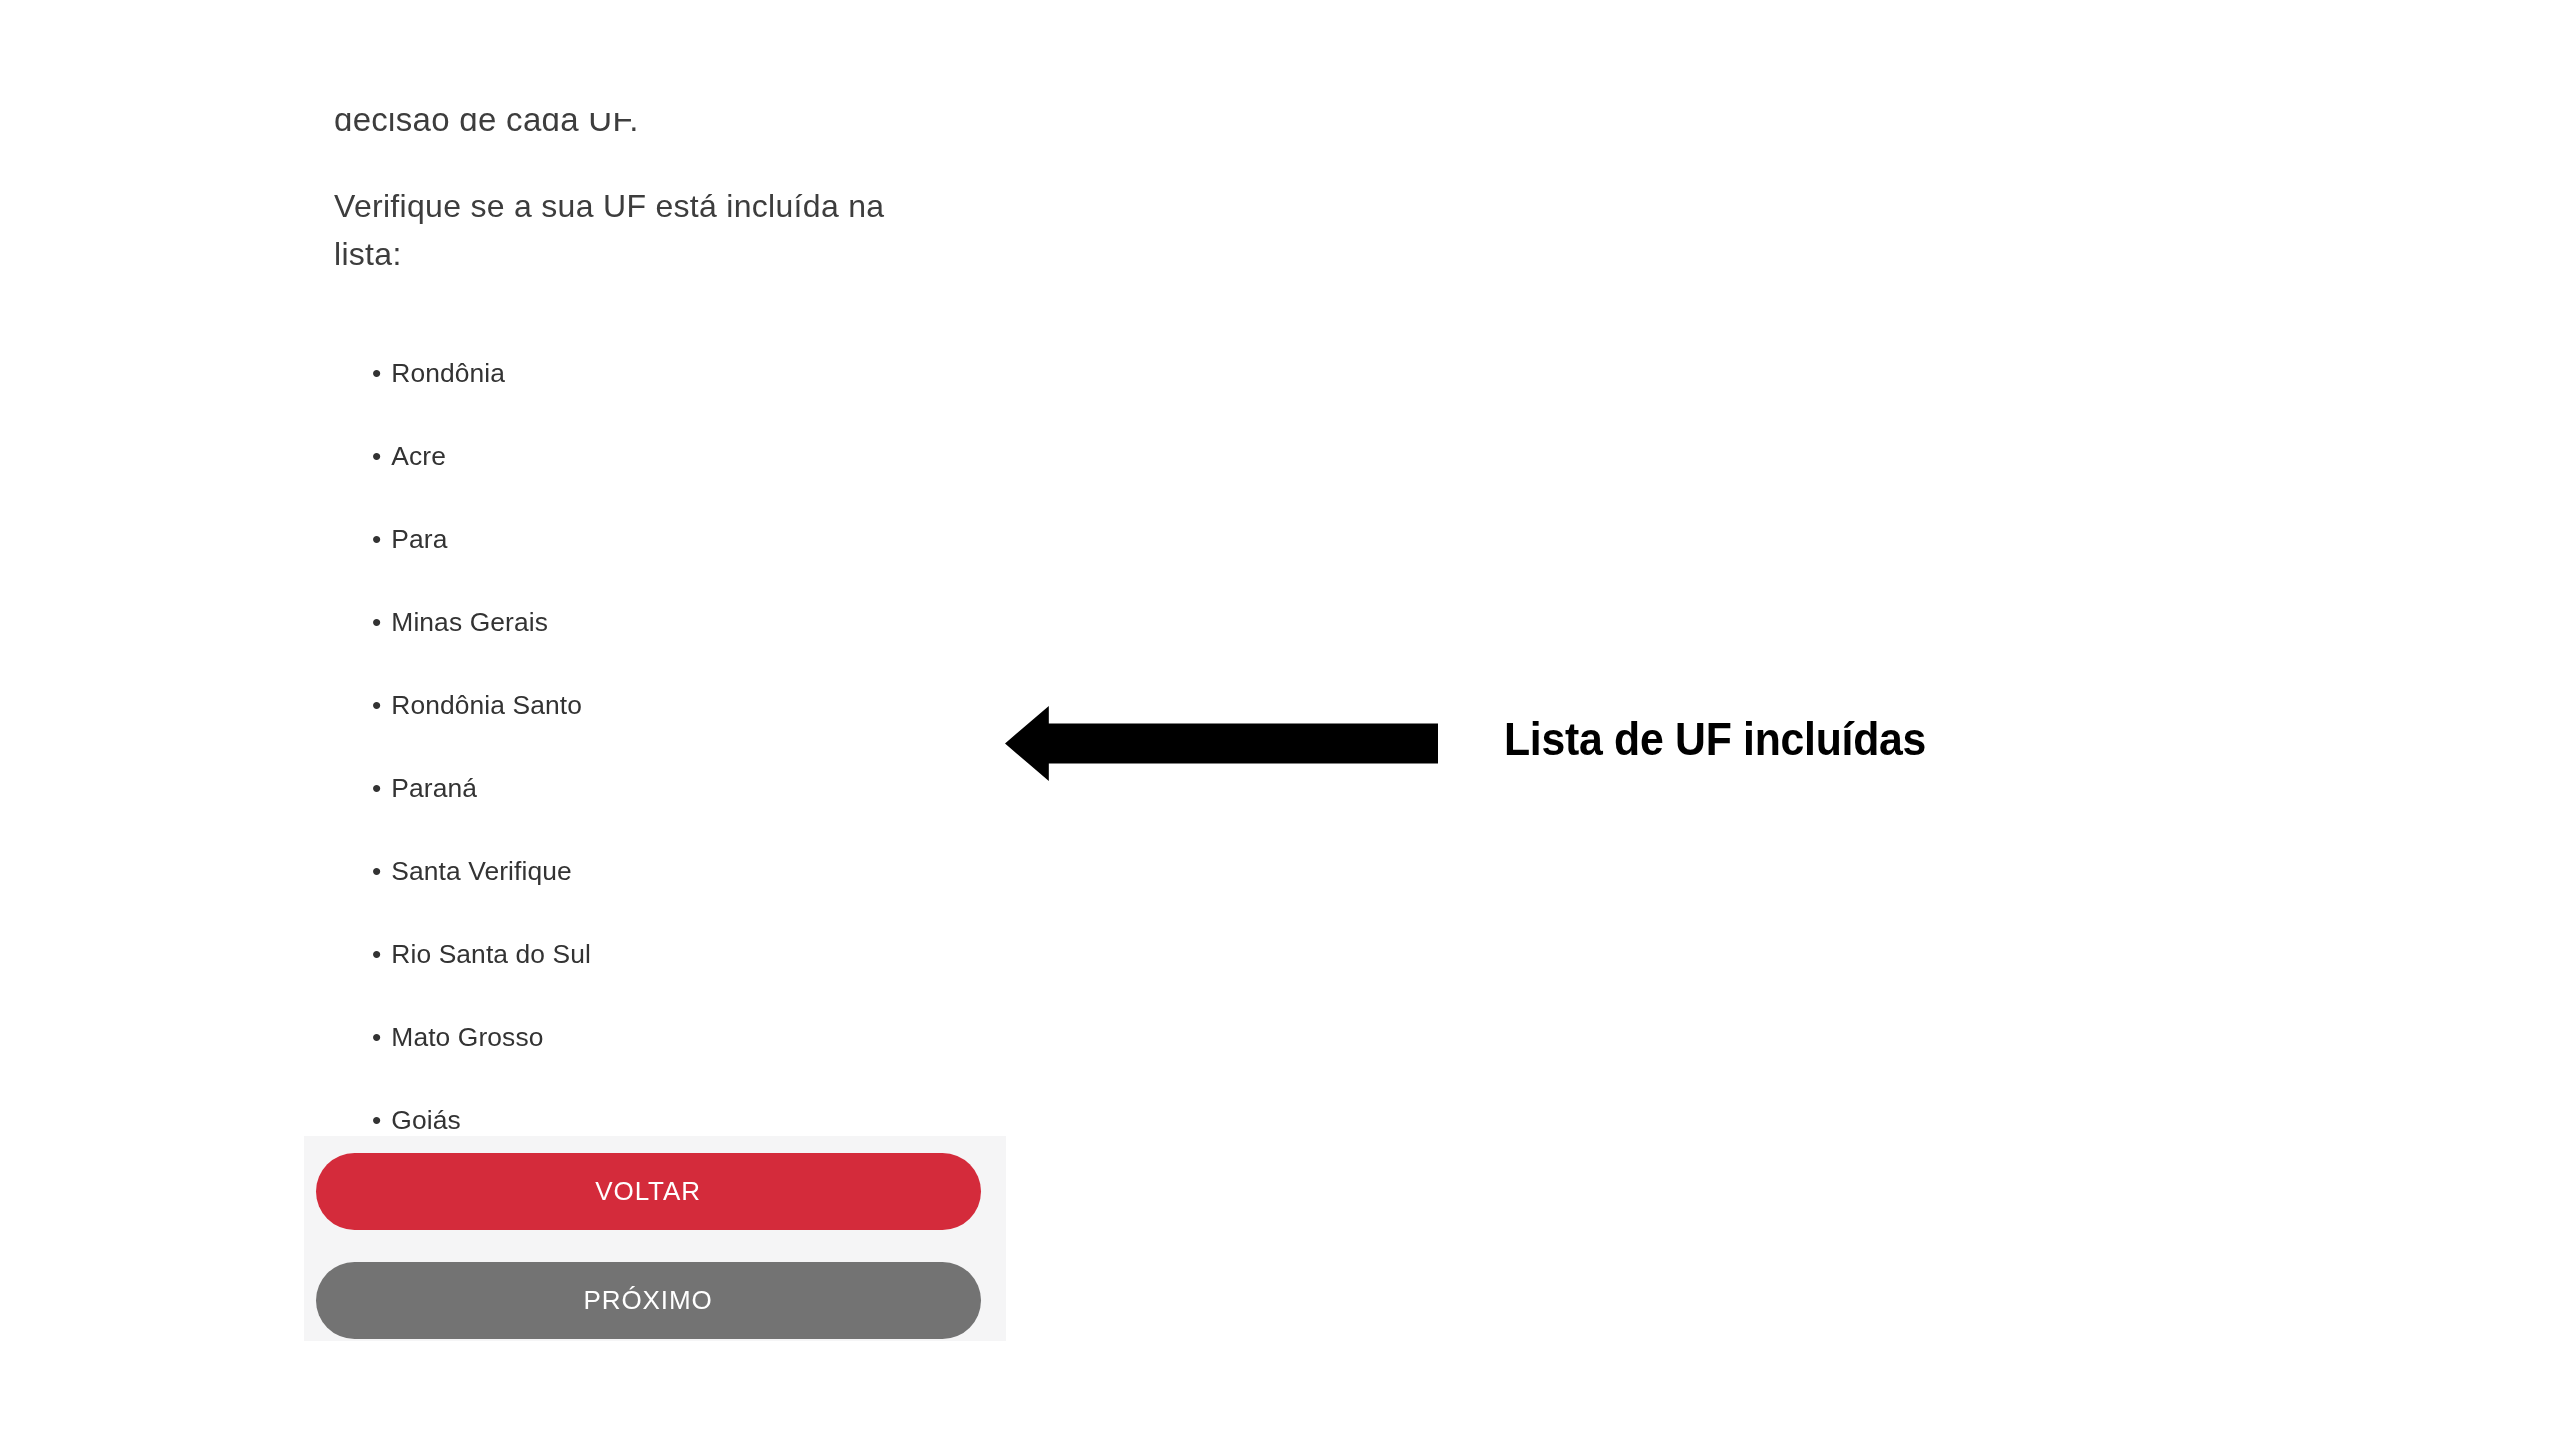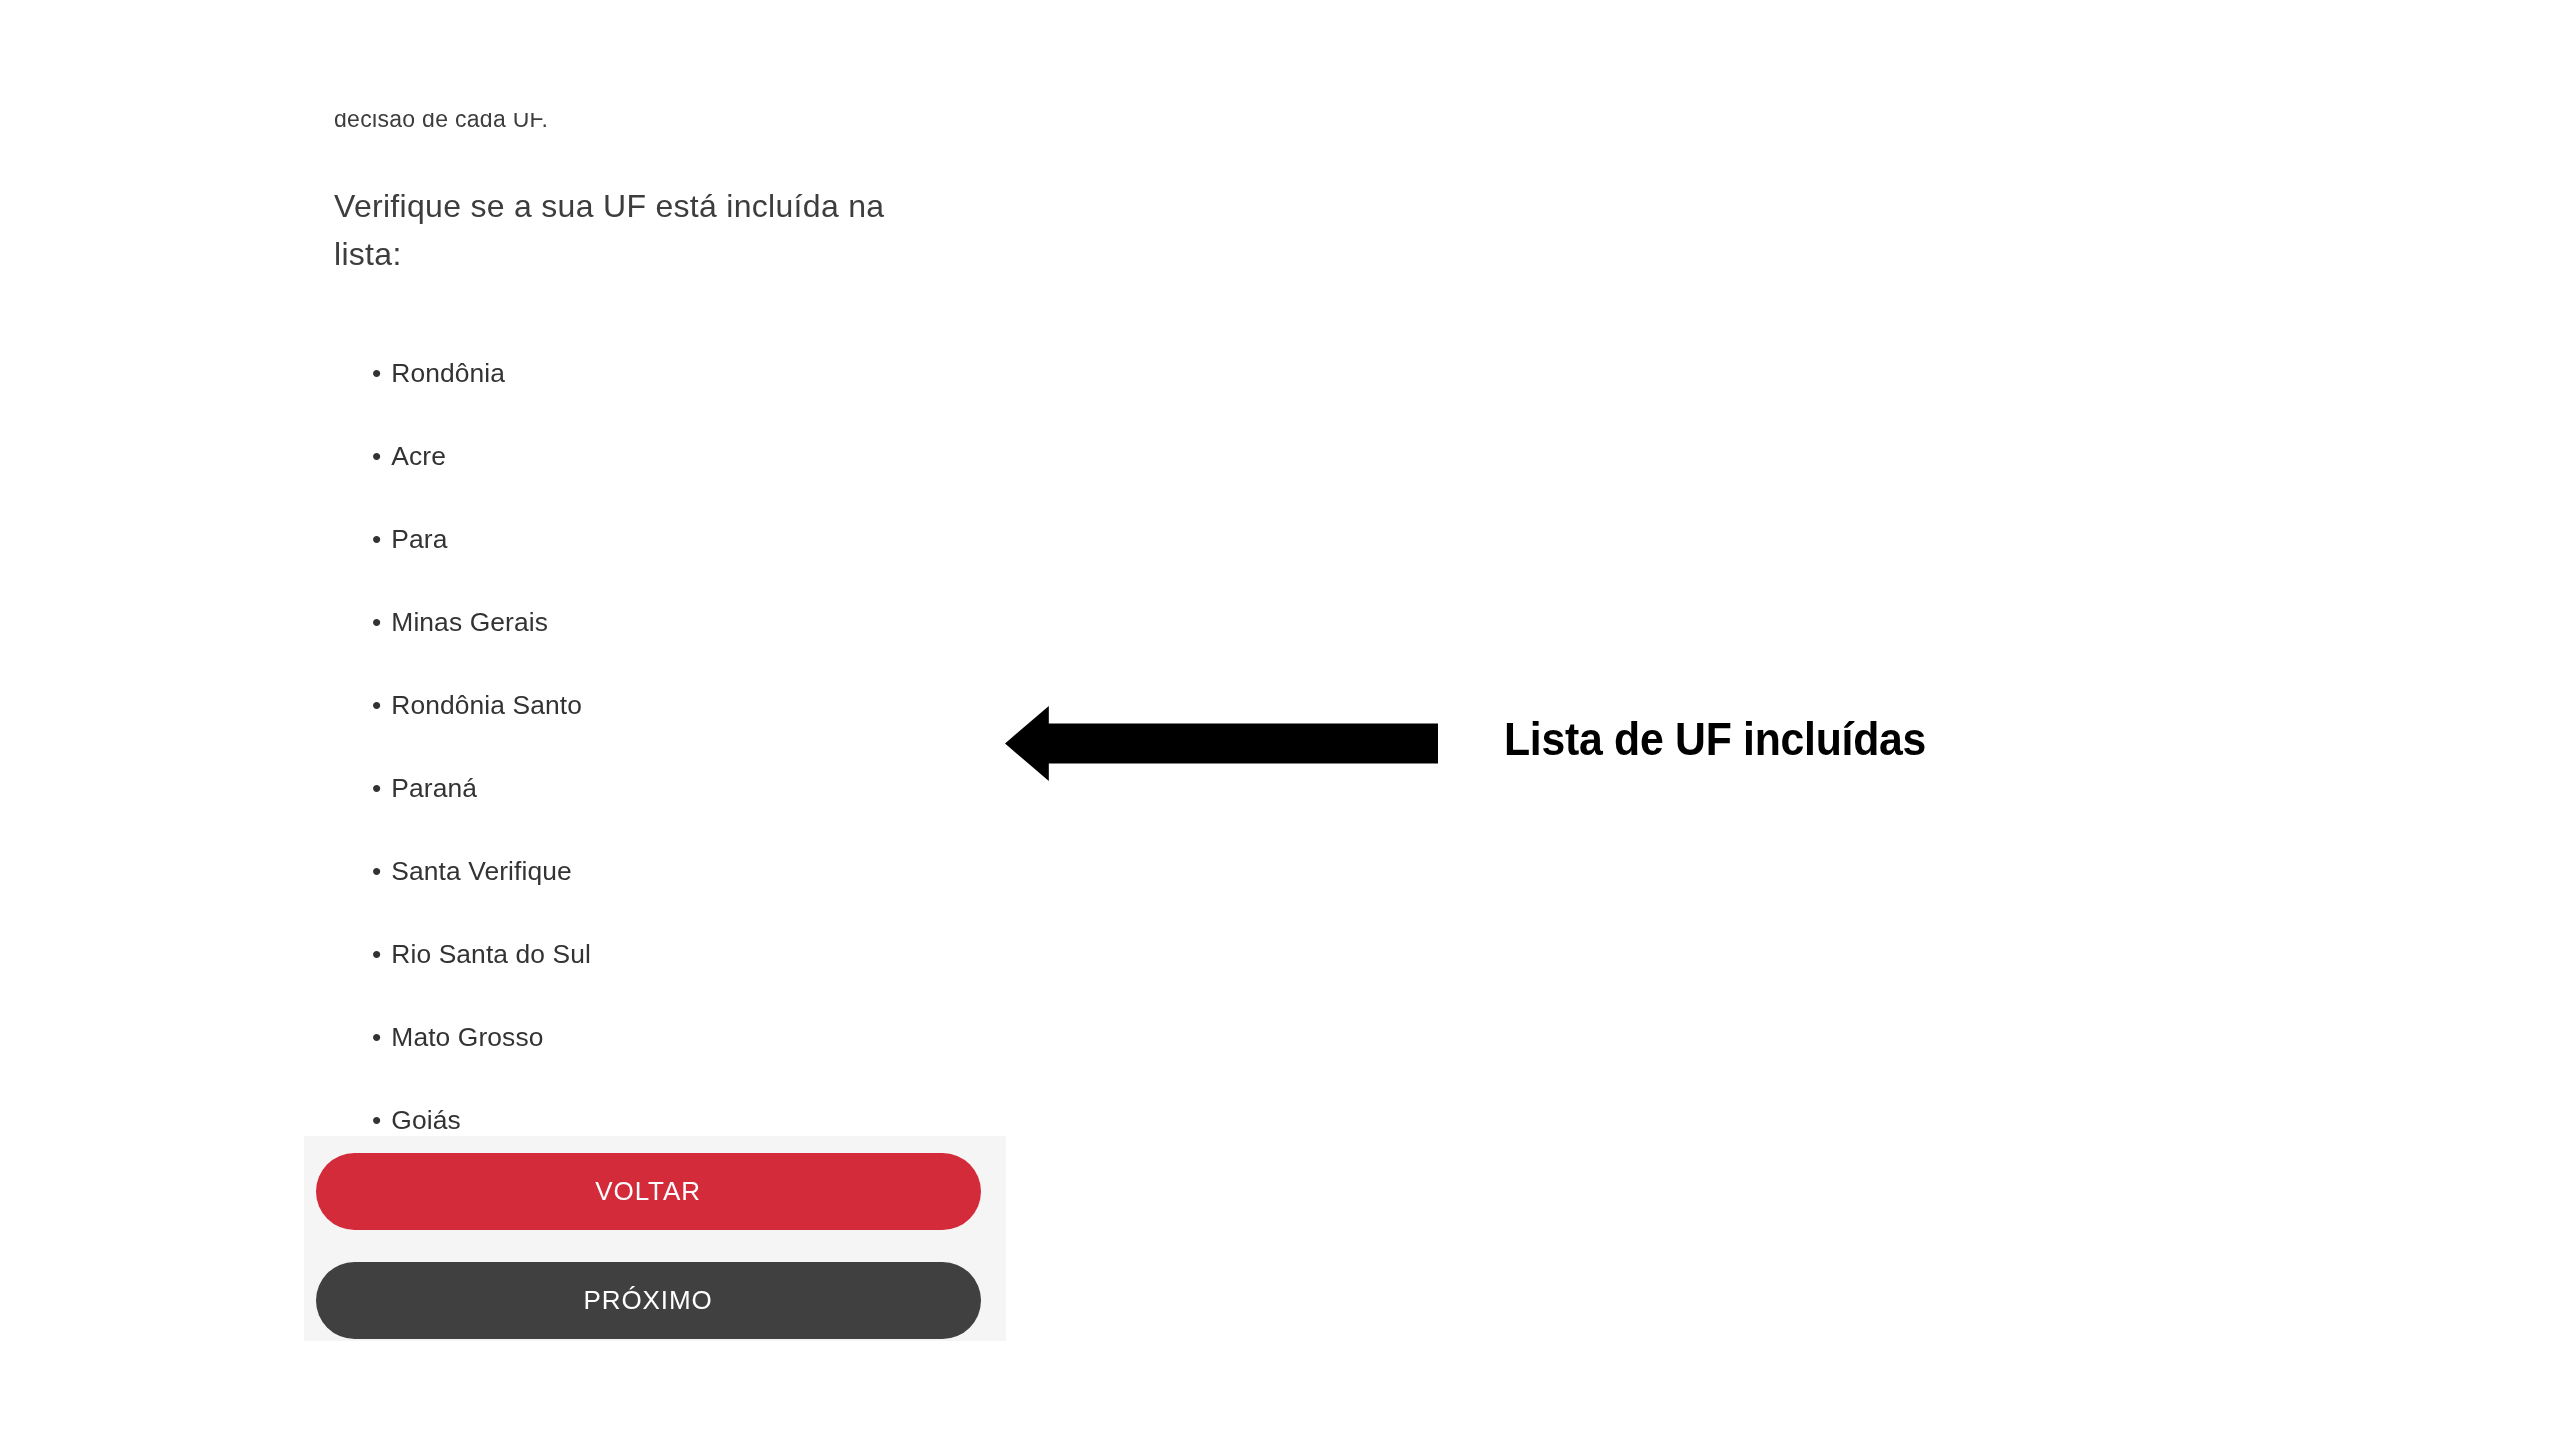--- a/index.html
+++ b/index.html
@@ -34,21 +34,21 @@
     top: 113px;
     width: 644px;
     height: 30px;
     overflow: hidden;
   }
   .clip-line {
     position: absolute;
     left: 0;
     top: -12.2px;
     margin: 0;
-    font-size: 23px;
+    font-size: 33px;
     line-height: 37px;
     color: #3d3d3d;
     letter-spacing: 0.3px;
     white-space: nowrap;
   }
 
   .lead {
     position: absolute;
     left: 334px;
     top: 182px;
@@ -109,21 +109,21 @@
     color: #ffffff;
     font-family: "Liberation Sans", sans-serif;
     font-size: 26px;
     letter-spacing: 0.9px;
     text-align: center;
     line-height: 77px;
     padding: 0;
     cursor: pointer;
   }
   .btn-back { background: #d42b3b; }
-  .btn-next { background: #404040; margin-bottom: 0; margin-top: 32px; }
+  .btn-next { background: #737373; margin-bottom: 0; margin-top: 32px; }
 
   
   .annotation-arrow {
     position: absolute;
     left: 1005px;
     top: 706px;
     width: 433px;
     height: 75px;
     display: block;
   }

